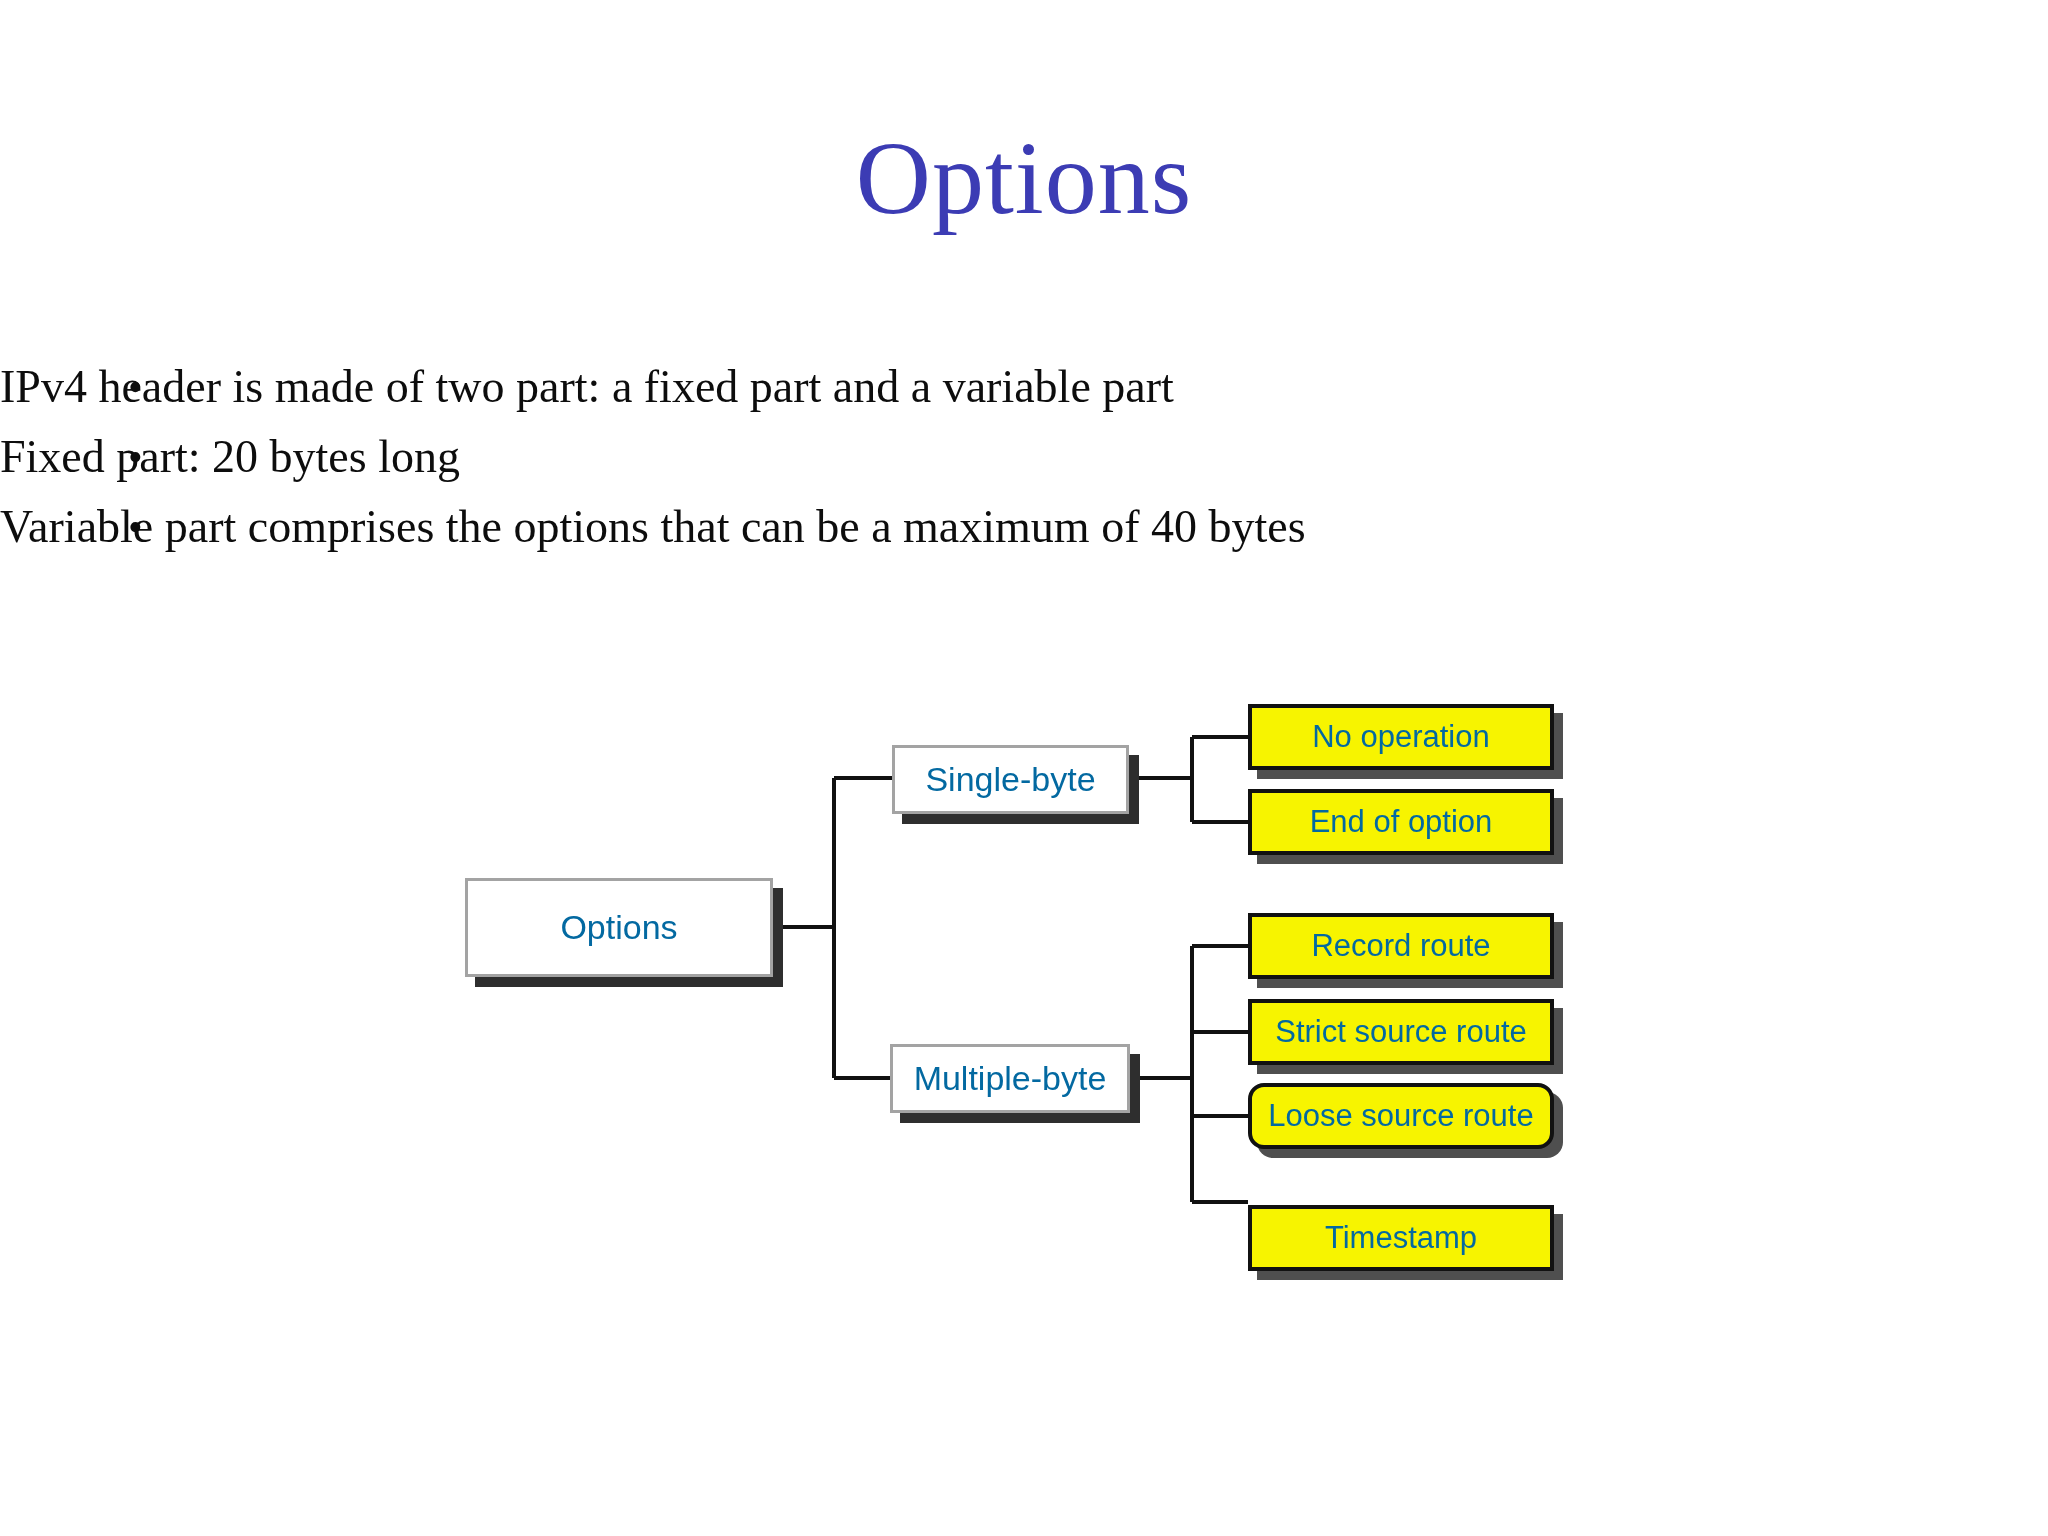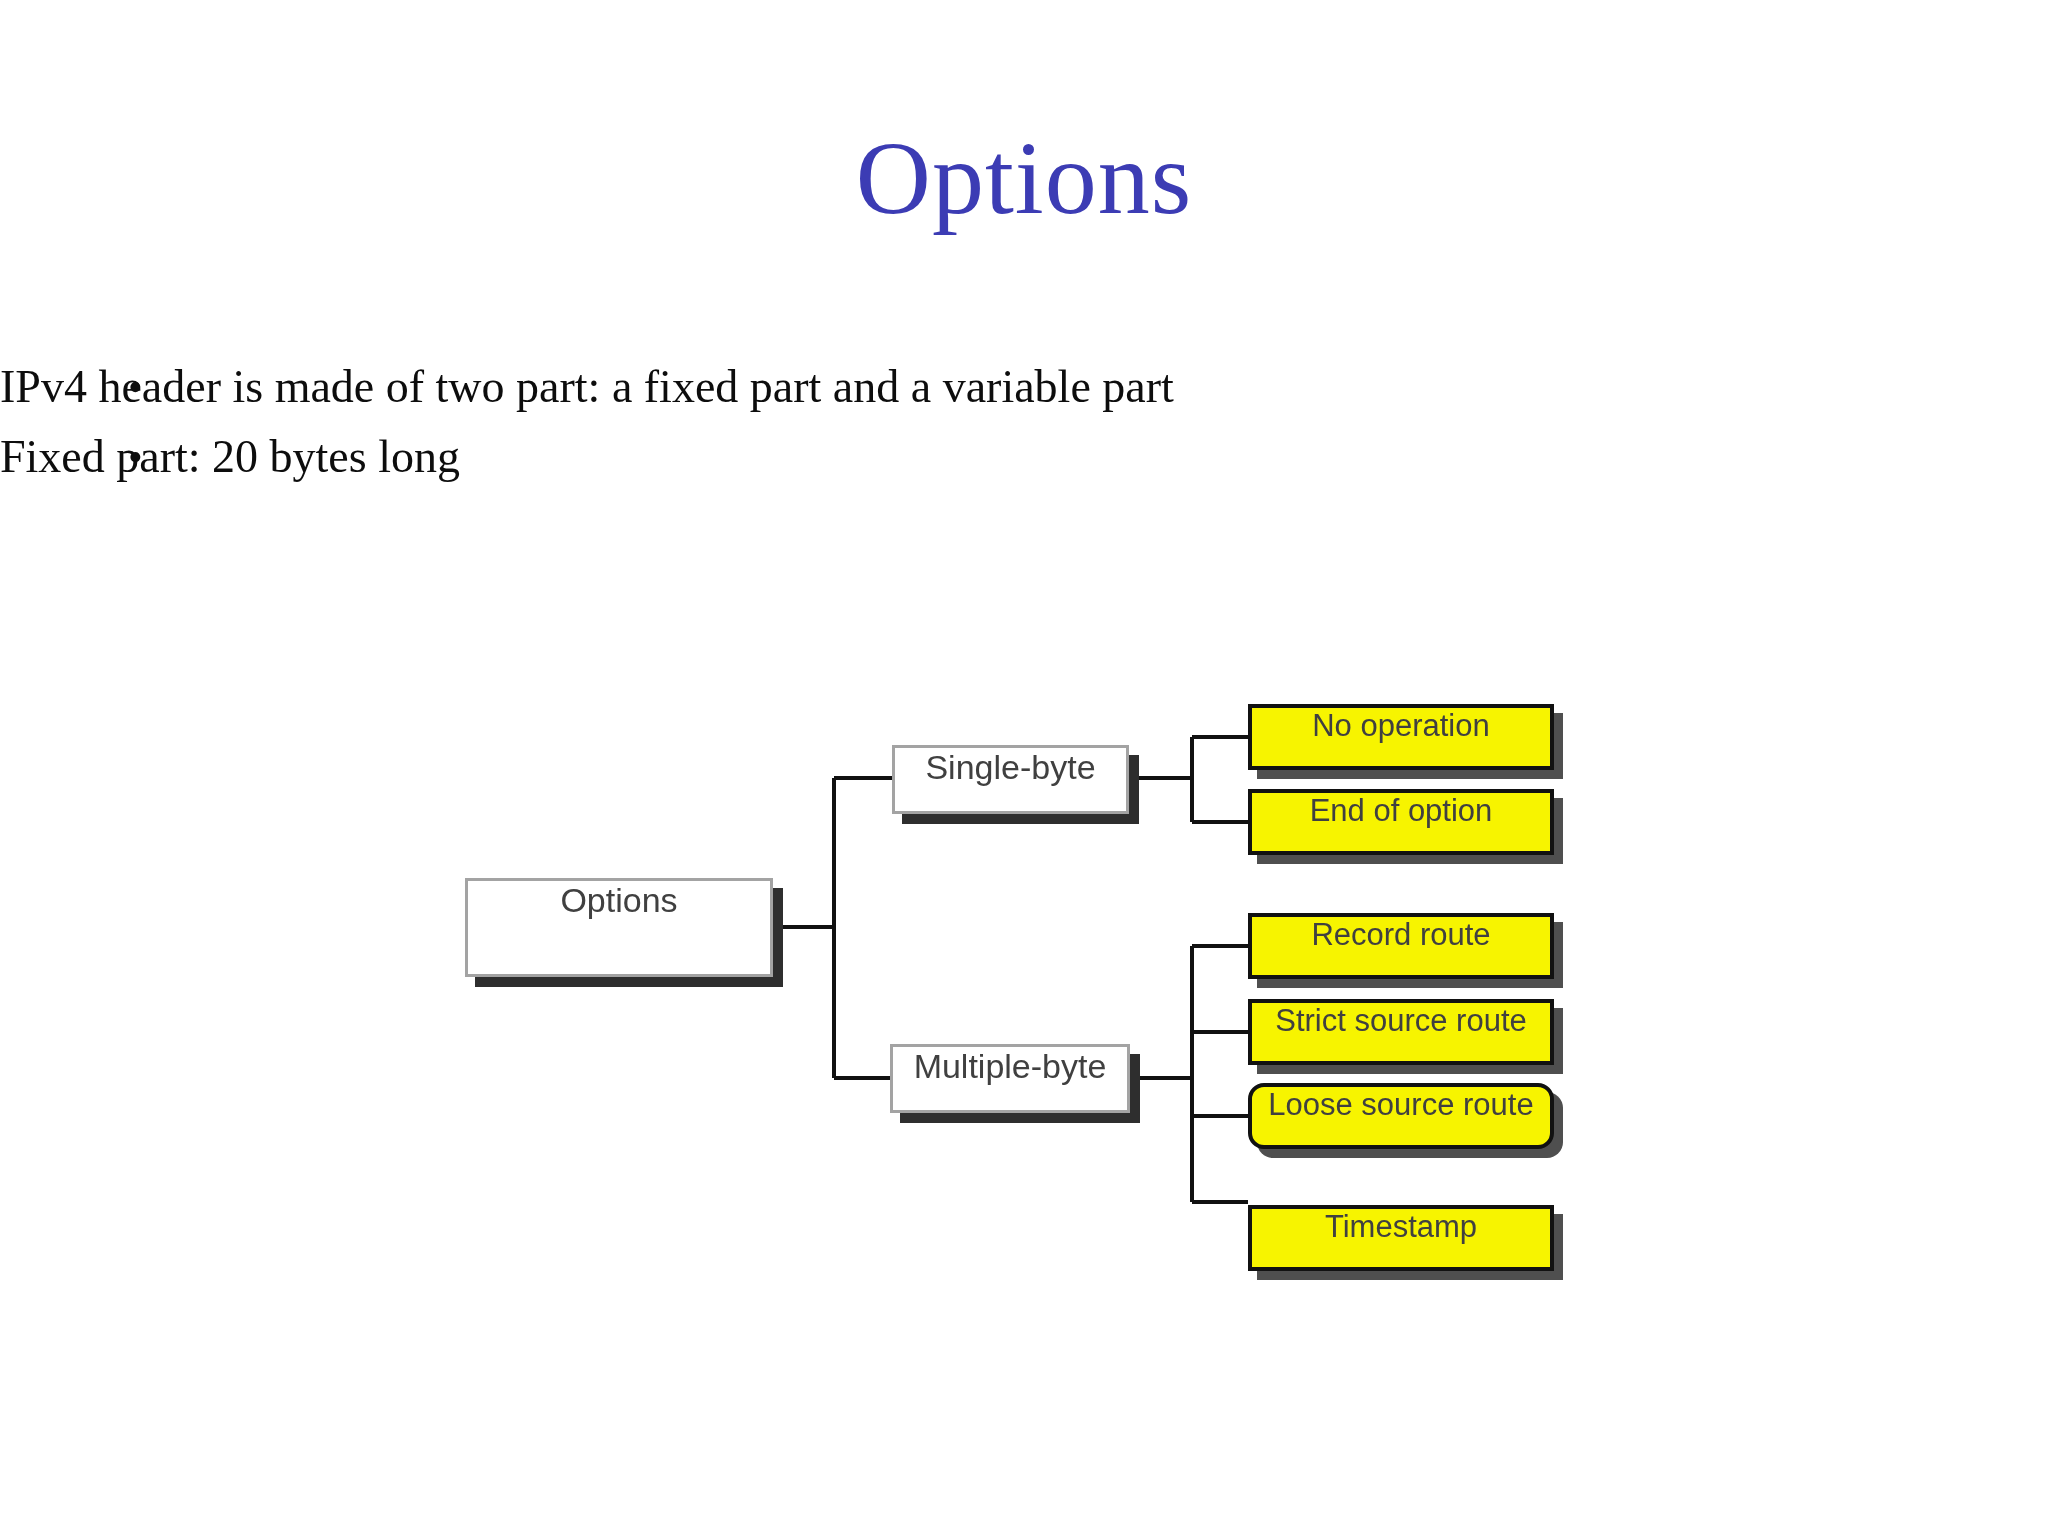--- a/index.html
+++ b/index.html
@@ -47,24 +47,25 @@
     left:0; top:0;
     z-index:0;
     pointer-events:none;
   }
 
   
   .node, .leaf {
     position:absolute;
     z-index:1;
     display:flex;
+    align-items:center;
     justify-content:center;
     box-sizing:border-box;
     font-family:"Liberation Sans", sans-serif;
-    color:#404040;
+    color:#0369a1;
     text-align:center;
     white-space:nowrap;
   }
   .node {
     background:#ffffff;
     border:3px solid #a3a3a3;
     box-shadow:10px 10px 0 #2e2e2e;
     font-size:34px;
   }
   .leaf {
@@ -92,20 +93,23 @@
 <div class="slide">
 
   <h1 class="title">Options</h1>
 
   <div class="bullets">
     <div class="bullet-item">
       <span>IPv4 header is made of two part: a fixed part and a variable part</span>
     </div>
     <div class="bullet-item">
       <span>Fixed part: 20 bytes long</span>
+    </div>
+    <div class="bullet-item">
+      <span>Variable part comprises the options that can be a maximum of 40 bytes</span>
     </div>
   </div>
 
   <svg class="connectors" width="2048" height="1536" viewBox="0 0 2048 1536">
     <path d="M773 927 H834
              M834 778 V1078
              M834 778 H892
              M834 1078 H890
              M1129 778 H1192
              M1192 737 V822

